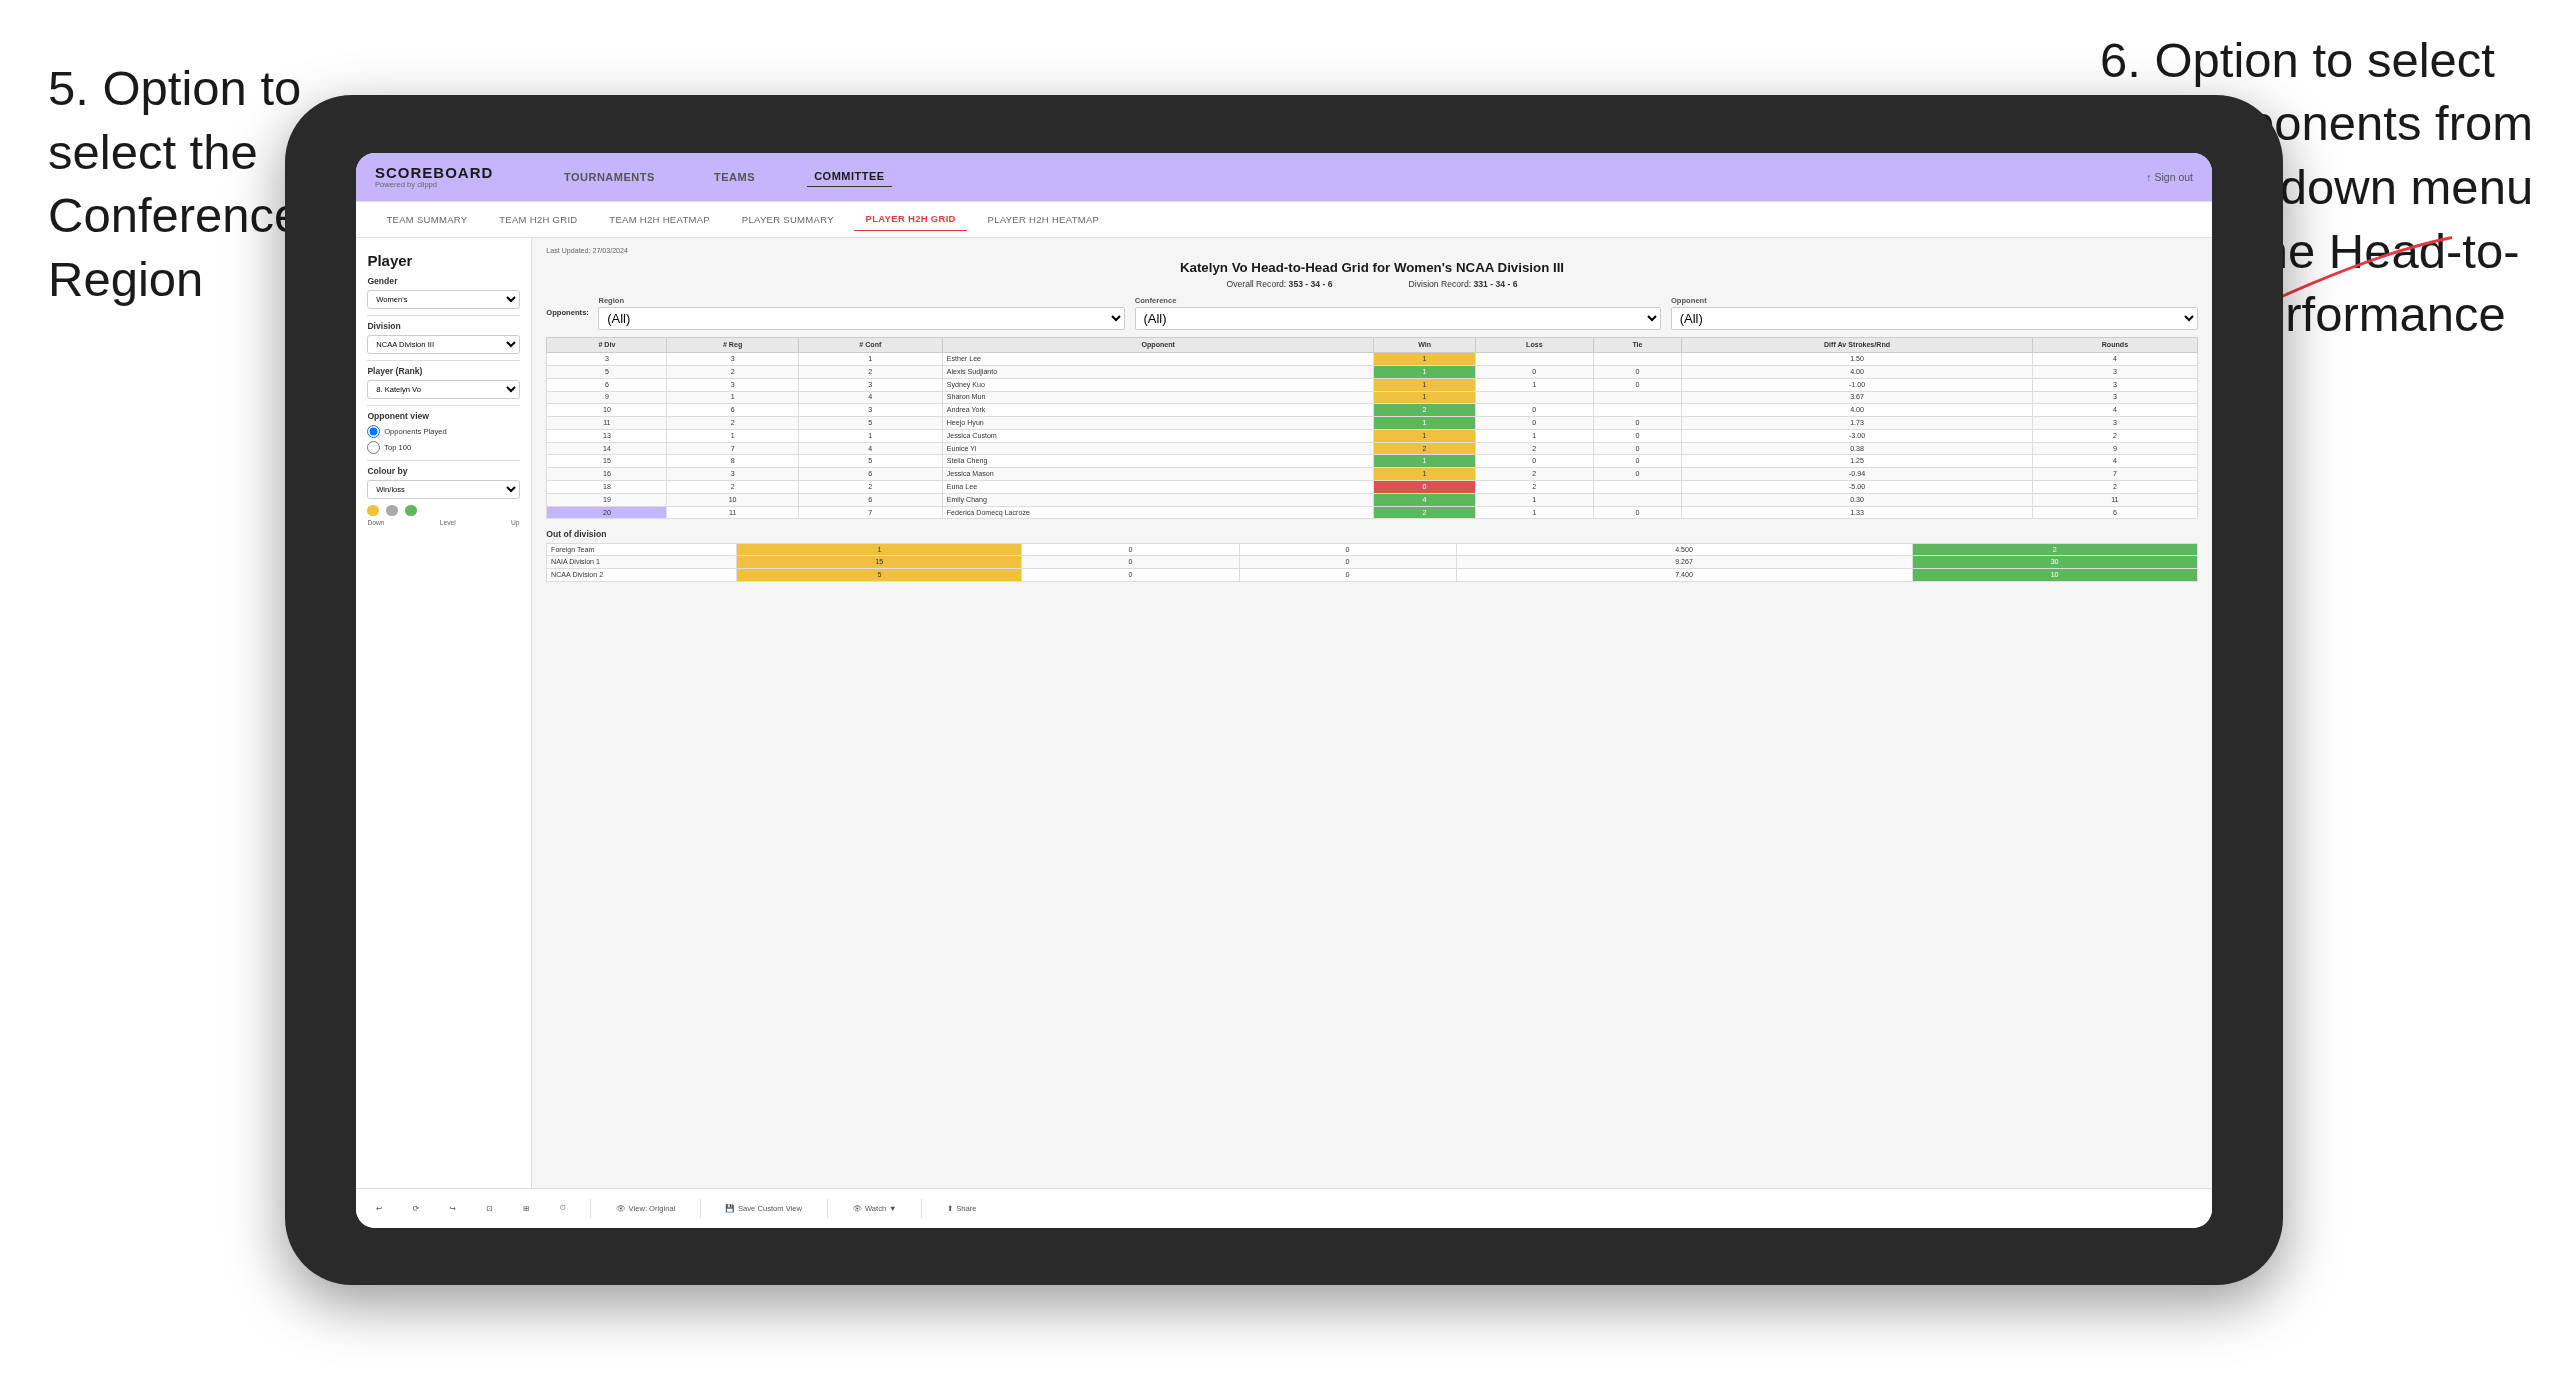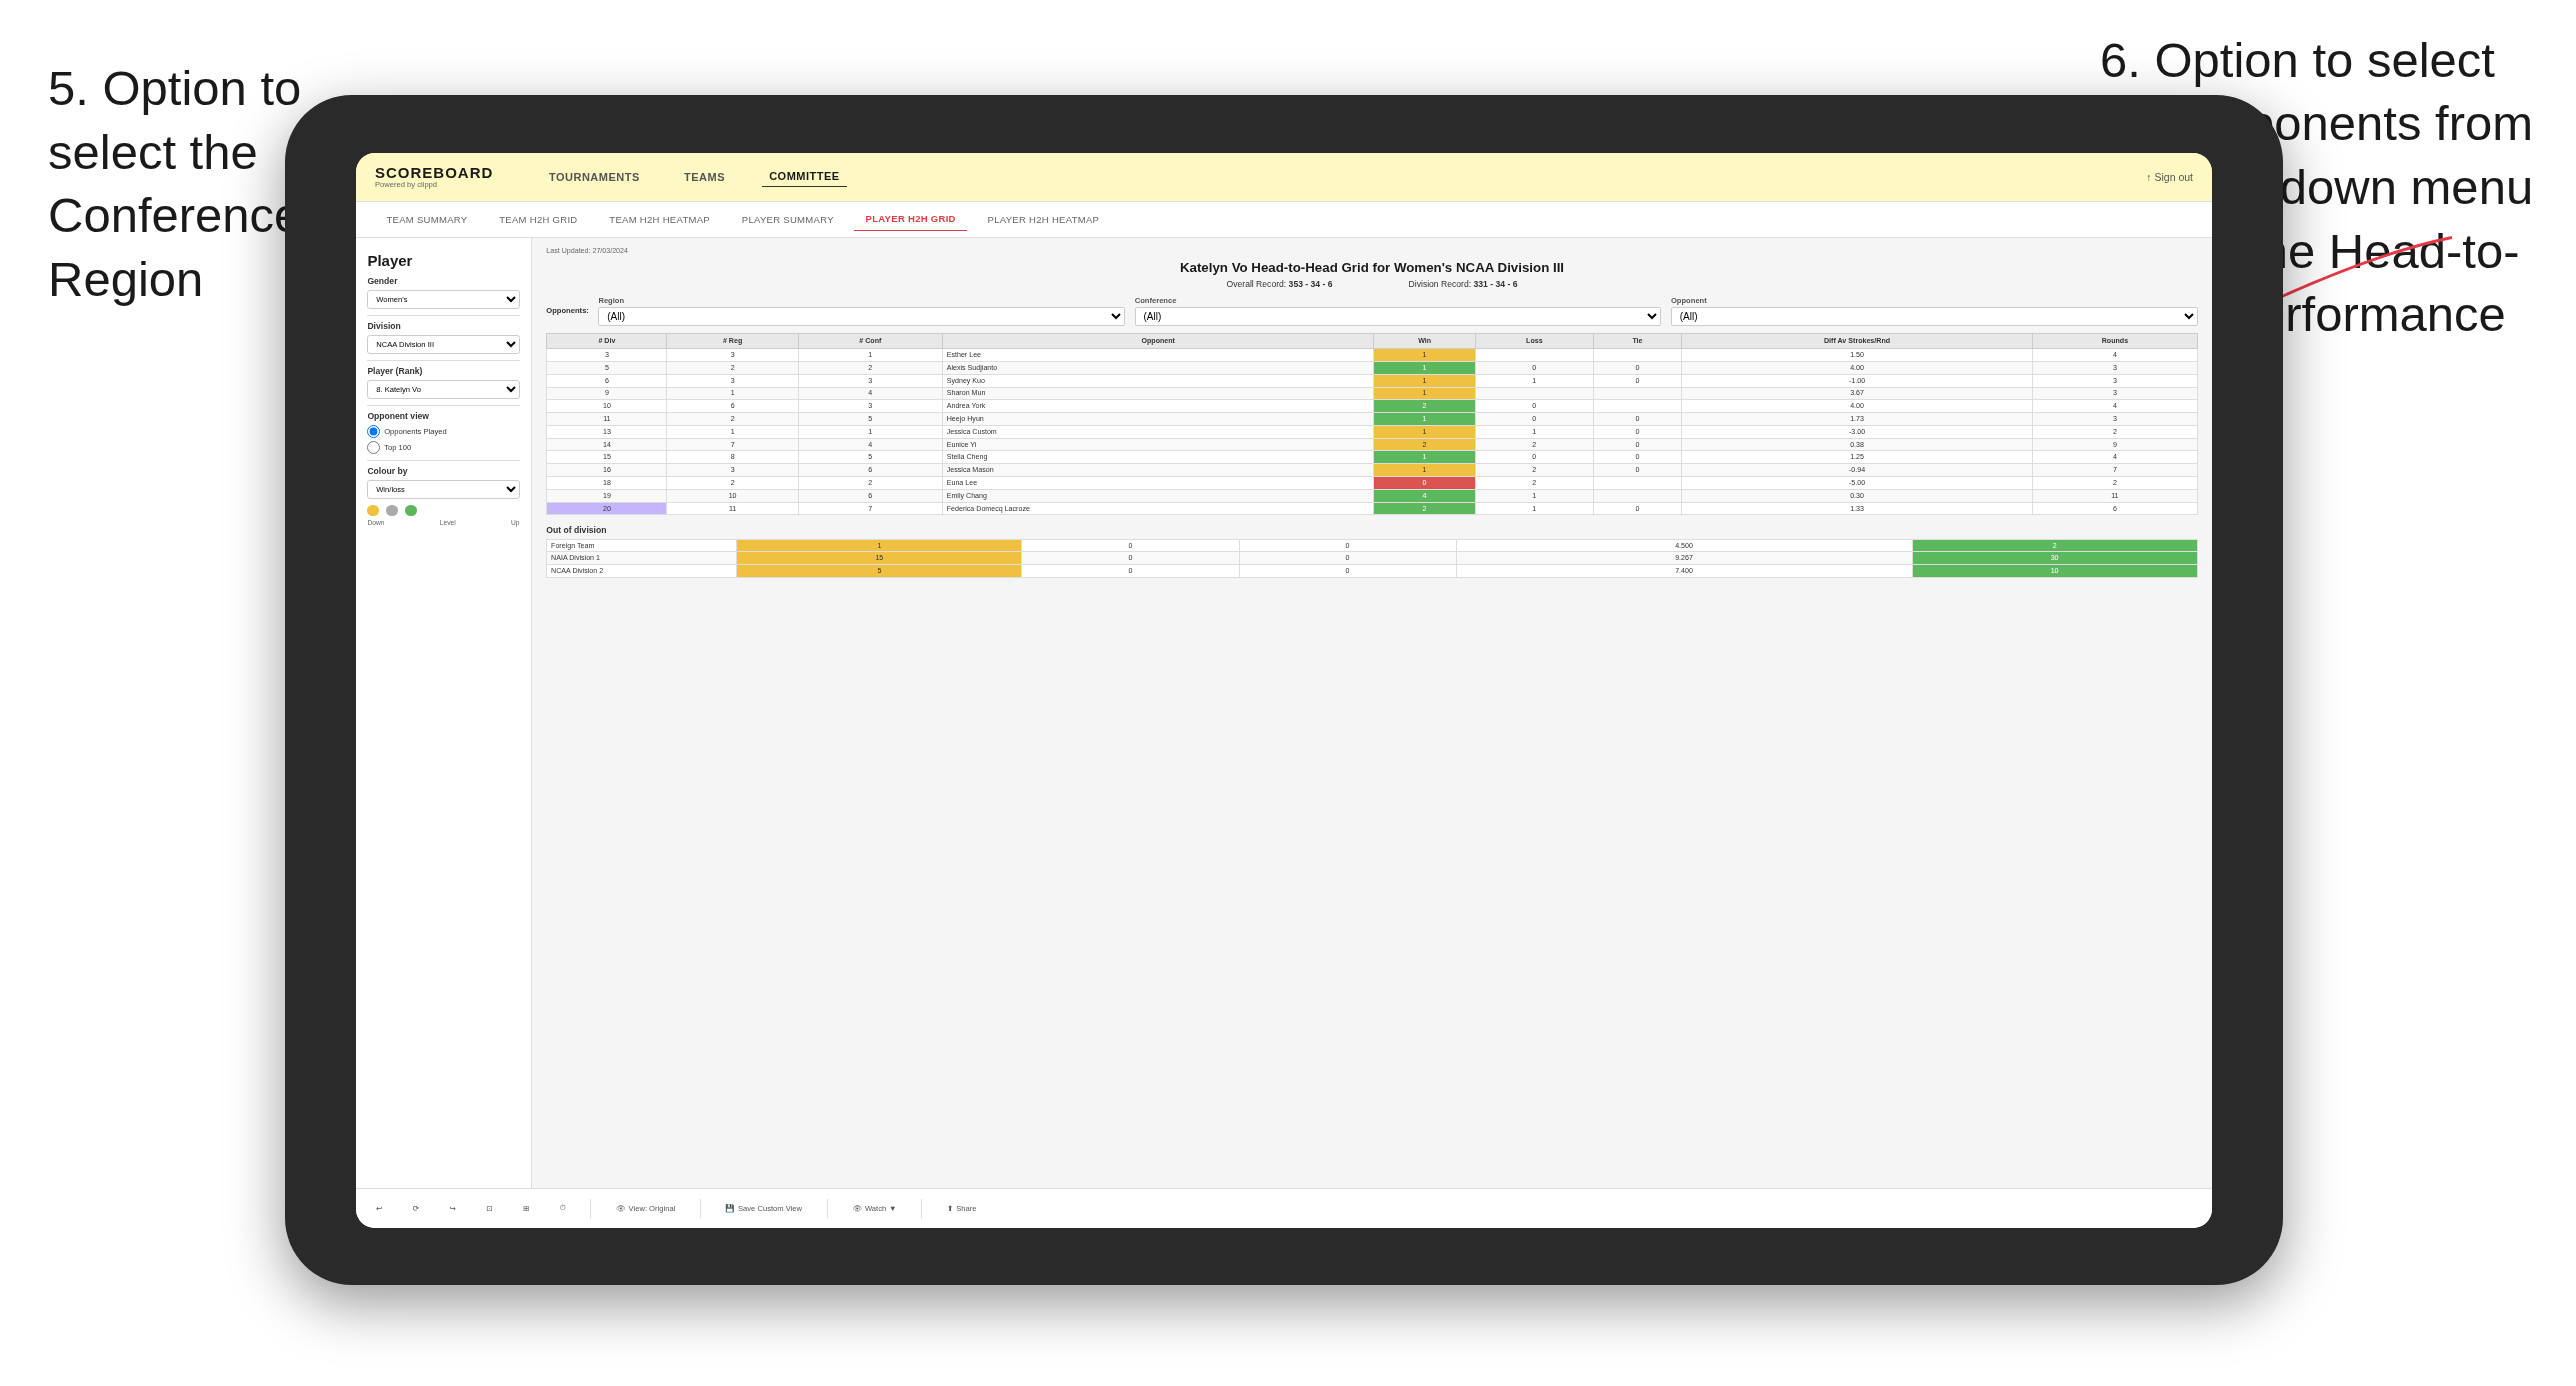--- a/index.html
+++ b/index.html
@@ -56,27 +56,27 @@
       width: 1856px;
       height: 1075px;
       background: #f0f0f0;
       border-radius: 19px;
       overflow: hidden;
       position: relative;
     }
 
     
     .nav-bar {
-      background: #fef9c3;
+      background: #c4b5fd;
       height: 49px;
       display: flex;
       align-items: center;
       padding: 0 19px;
       border-bottom: 1px solid #ddd;
-      gap: 29px;
+      gap: 44px;
     }
 
     .nav-logo {
       display: flex;
       flex-direction: column;
       margin-right: 19px;
     }
 
     .nav-logo .logo-text {
       font-size: 15px;
@@ -259,21 +259,21 @@
       flex: 1;
     }
 
     .filter-group-label {
       font-size: 7.6px;
       color: #555;
       font-weight: 600;
     }
 
     .filter-select {
-      font-size: 10px;
+      font-size: 13px;
       padding: 1.9px 3.8px;
       border: 1px solid #ccc;
       border-radius: 1.9px;
       background: #fff;
       width: 100%;
     }
 
     .opponents-label {
       font-size: 7.6px;
       color: #333;

